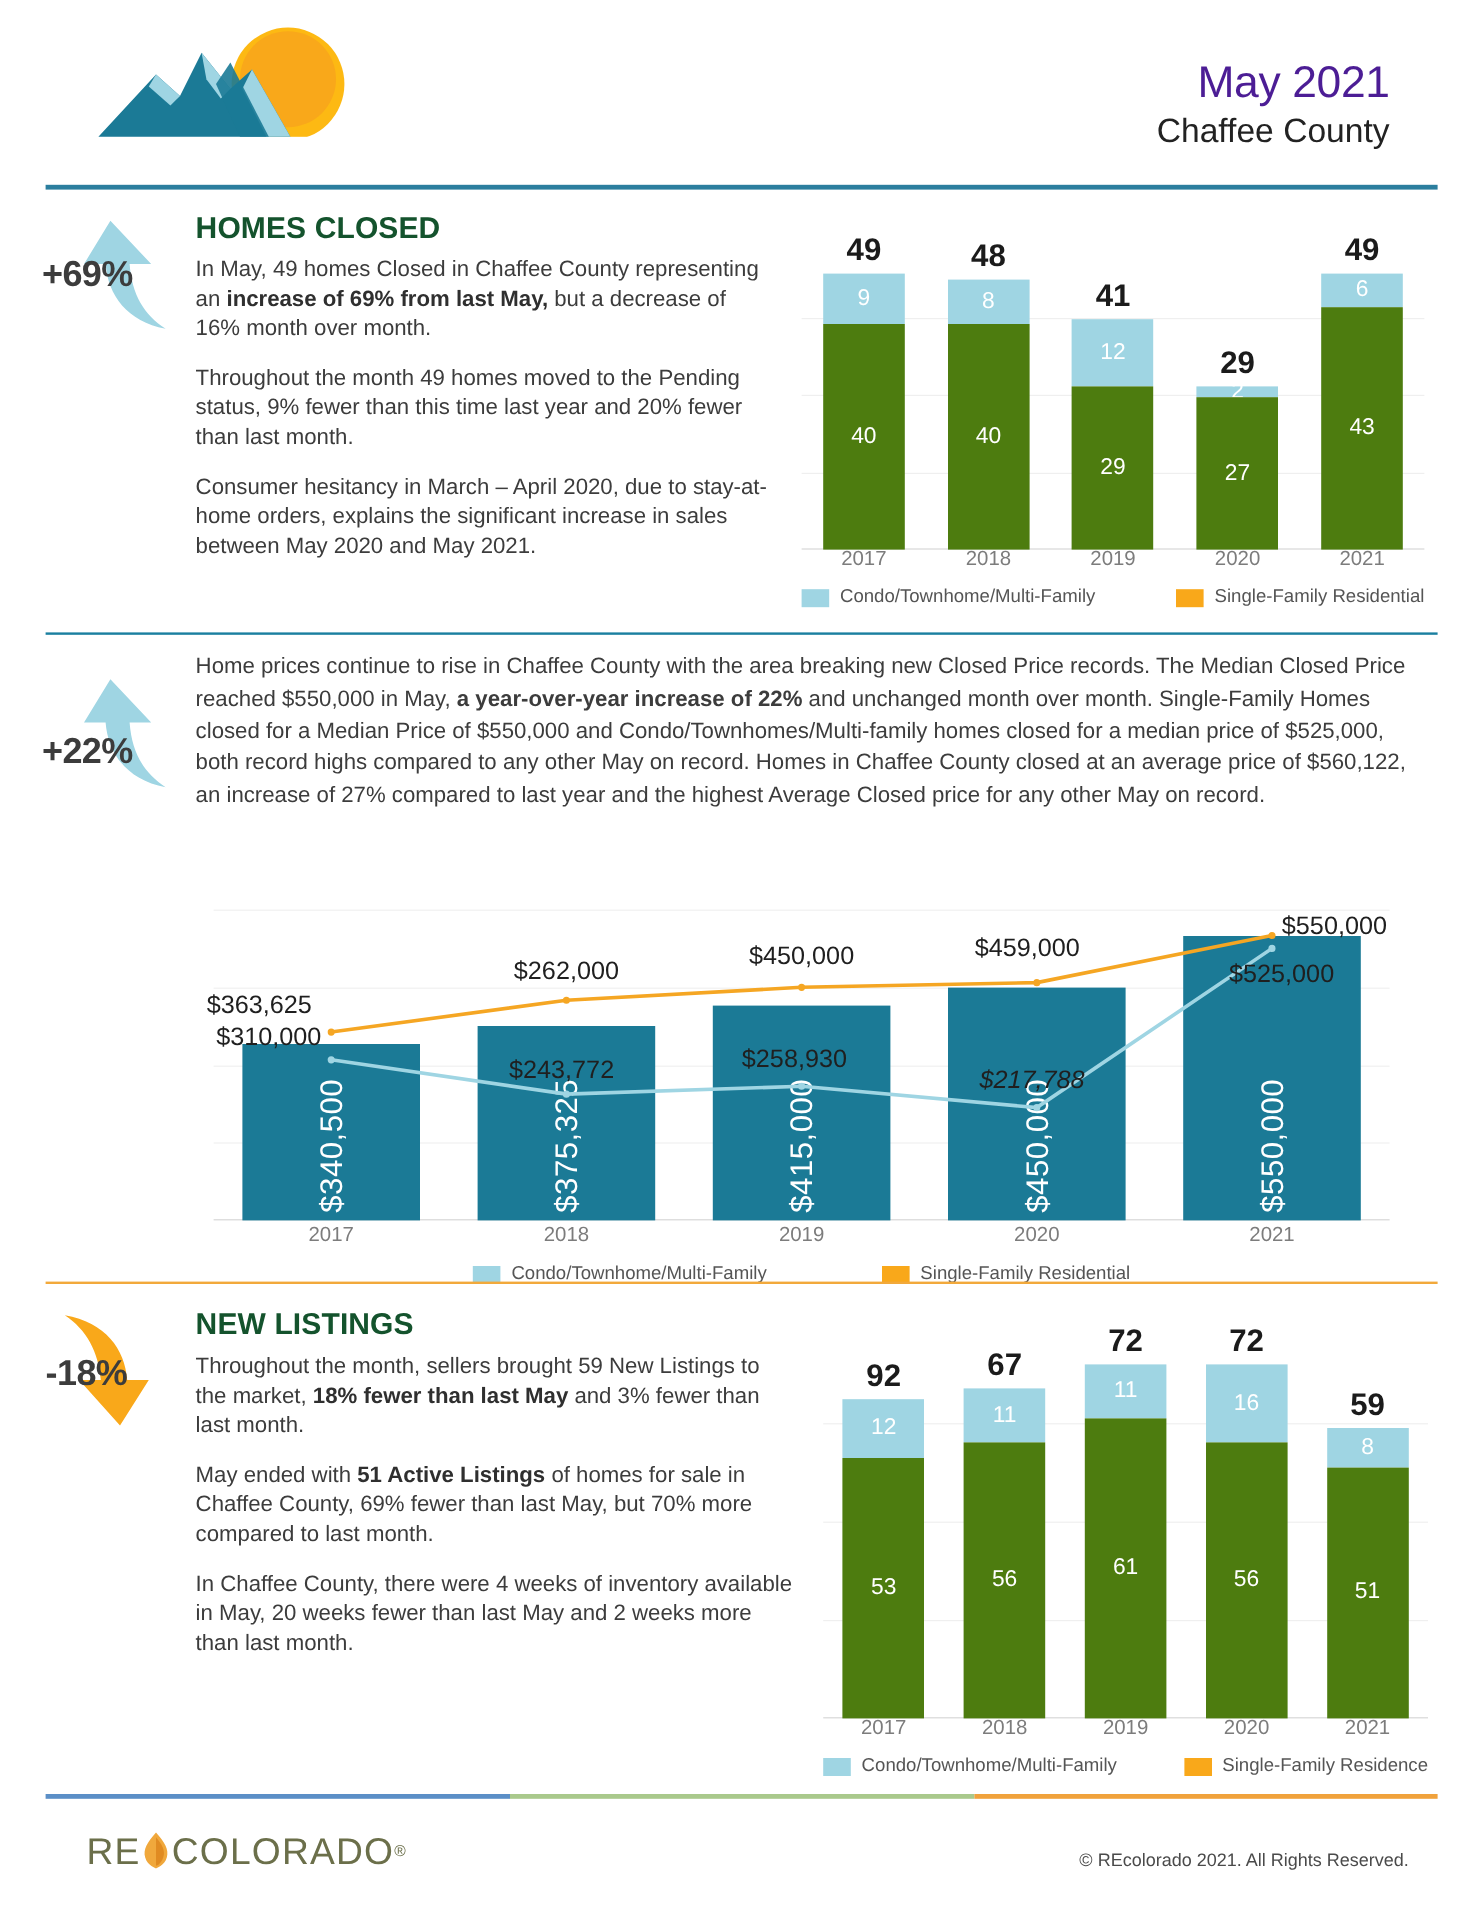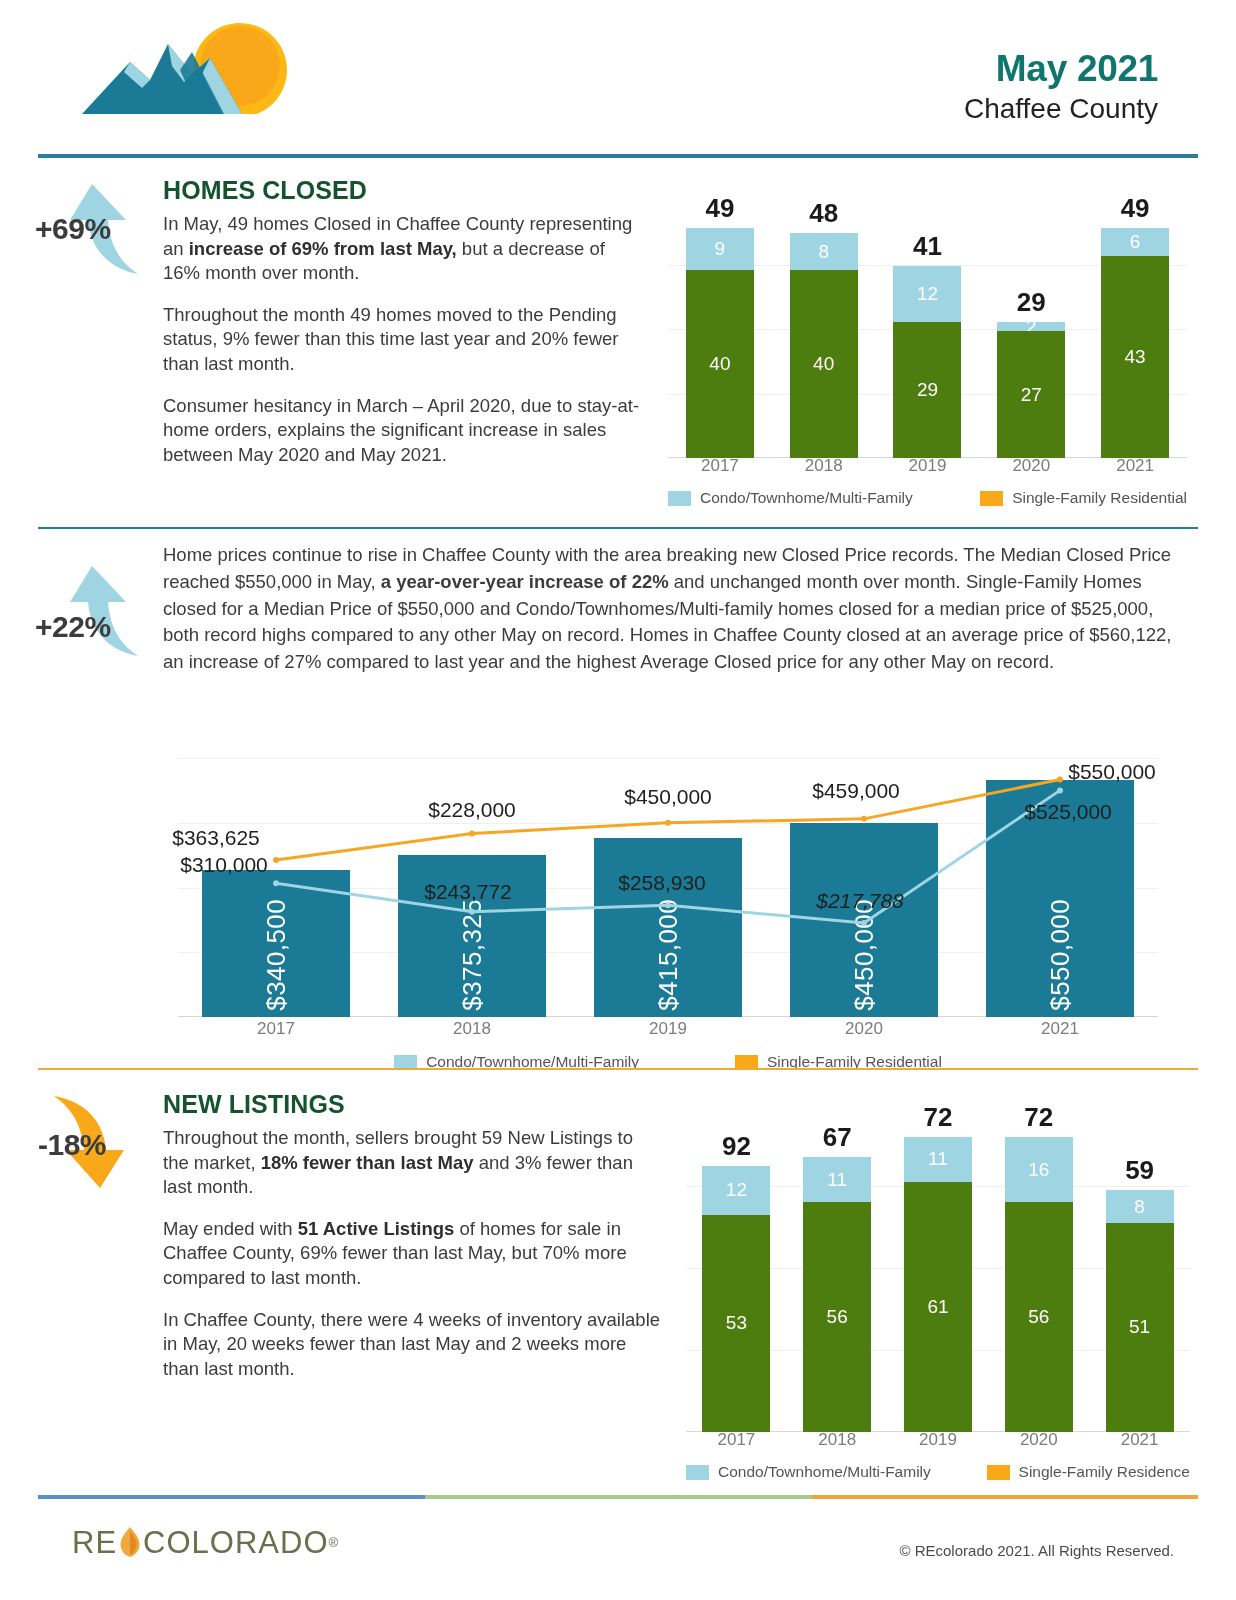--- a/index.html
+++ b/index.html
@@ -14,21 +14,21 @@
   .page { position: relative; width: 1236px; height: 1600px; }
 
   
   .header { position: absolute; left: 0; top: 0; width: 1236px; height: 160px; }
   .logo-wrap { position: absolute; left: 72px; top: 22px; width: 300px; height: 120px; }
   .logo-svg { display: block; }
   .header-title {
     position: absolute; right: 78px; top: 50px; text-align: right;
   }
   .header-title .month {
-    font-size: 37px; font-weight: bold; color: #0f766e; letter-spacing: -0.3px; line-height: 1.05;
+    font-size: 37px; font-weight: normal; color: #4c1d95; letter-spacing: -0.3px; line-height: 1.05;
   }
   .header-title .county {
     font-size: 28px; color: #222; line-height: 1.25; margin-top: 2px;
   }
   .header-rule {
     position: absolute; left: 38px; top: 154px; width: 1160px; height: 4px; background: #2b7e9e;
   }
 
   
   .sec-title {
@@ -328,21 +328,21 @@
               <circle cx="900" cy="21.583333333333343" r="3" fill="#f5a623"></circle>
               <polyline points="100,125.18333333333331 300,153.77175333333332 500,147.22854999999998 700,164.98818 900,32.375" fill="none" stroke="#9fd5e3" stroke-width="3" vector-effect="non-scaling-stroke"></polyline>
               <circle cx="100" cy="125.18333333333331" r="3" fill="#9fd5e3"></circle>
               <circle cx="300" cy="153.77175333333332" r="3" fill="#9fd5e3"></circle>
               <circle cx="500" cy="147.22854999999998" r="3" fill="#9fd5e3"></circle>
               <circle cx="700" cy="164.98818" r="3" fill="#9fd5e3"></circle>
               <circle cx="900" cy="32.375" r="3" fill="#9fd5e3"></circle>
             </svg>
           <div>
               <div class="p-annot" style="left: 10%; bottom: calc(60.6042% + 10px); transform: translateX(calc(-50% - 60px));">$363,625</div>
-              <div class="p-annot" style="left: 30%; bottom: calc(70.8333% + 12px); transform: translateX(calc(-50% + 0px));">$228,000</div>
+              <div class="p-annot" style="left: 30%; bottom: calc(70.8333% + 12px); transform: translateX(calc(-50% + 0px));">$262,000</div>
               <div class="p-annot" style="left: 50%; bottom: calc(75% + 14px); transform: translateX(calc(-50% + 0px));">$450,000</div>
               <div class="p-annot" style="left: 70%; bottom: calc(76.5% + 16px); transform: translateX(calc(-50% - 8px));">$459,000</div>
               <div class="p-annot" style="left: 90%; bottom: calc(91.6667% - 4px); transform: translateX(calc(-50% + 52px));">$550,000</div>
               <div class="p-annot" style="left: 10%; bottom: calc(51.6667% + 6px); transform: translateX(calc(-50% - 52px));">$310,000</div>
               <div class="p-annot" style="left: 30%; bottom: calc(40.6287% + 8px); transform: translateX(calc(-50% - 4px));">$243,772</div>
               <div class="p-annot" style="left: 50%; bottom: calc(43.155% + 10px); transform: translateX(calc(-50% - 6px));">$258,930</div>
               <div class="p-annot" style="left: 70%; bottom: calc(36.298% + 10px); transform: translateX(calc(-50% - 4px)); font-style: italic;">$217,788</div>
               <div class="p-annot" style="left: 90%; bottom: calc(87.5% - 34px); transform: translateX(calc(-50% + 8px));">$525,000</div>
             </div>
         </div>

